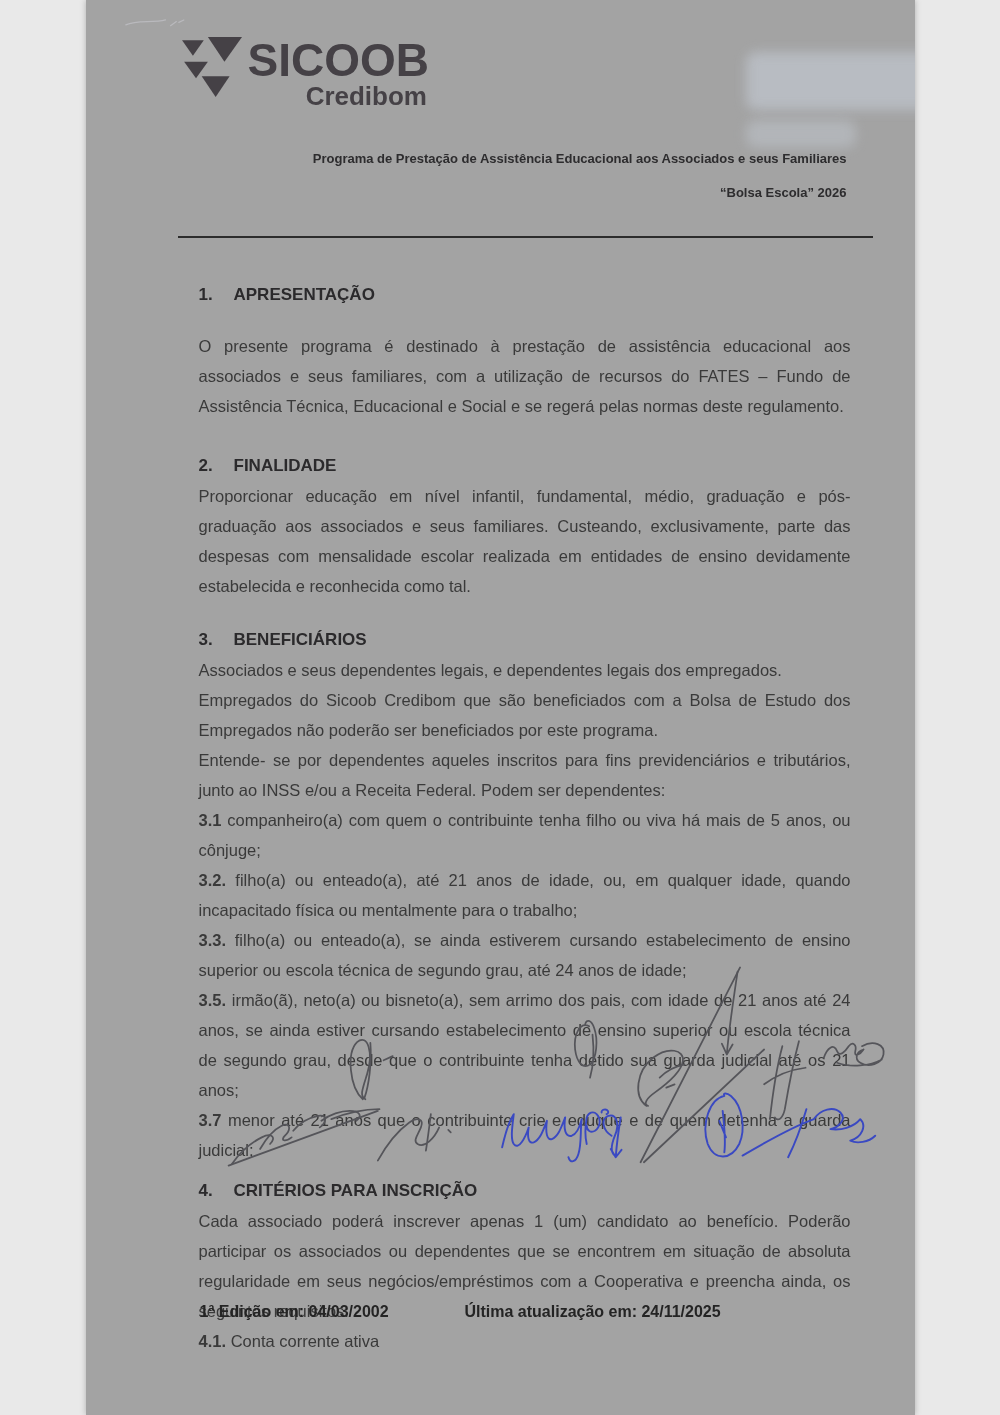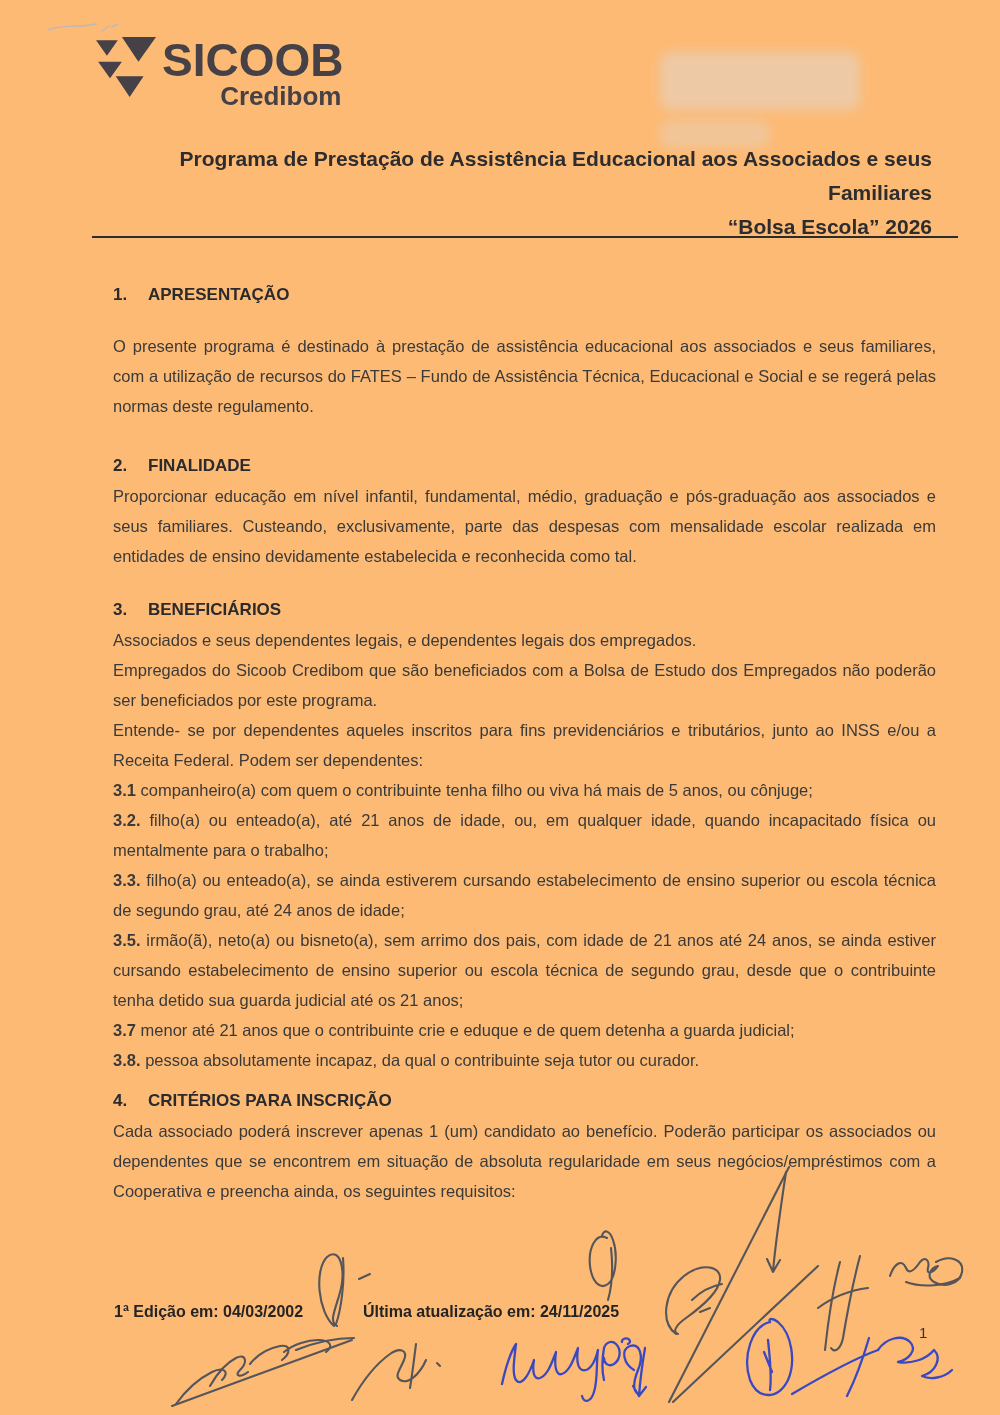--- a/index.html
+++ b/index.html
@@ -1,52 +1,52 @@
 <!DOCTYPE html>
 <html lang="pt"><head>
 <meta charset="utf-8">
 <style>
   html,body{margin:0;padding:0;background:#e9e9e9;}
   .page{
     position:relative;
-    width:1000px;height:1415px;
+    width:829px;height:1415px;
     margin:0 auto;
-    background:#fdba74;
+    background:#a3a3a3;
     font-family:"Liberation Sans", sans-serif;
     color:#3a3a3a;
     overflow:hidden;
     box-shadow:0 0 6px rgba(0,0,0,.25);
   }
   
   .ghost{position:absolute;border-radius:10px;filter:blur(6px);pointer-events:none;}
   .ghost.g1{left:660px;top:52px;width:200px;height:58px;background:rgba(214,226,240,.40);}
   .ghost.g2{left:660px;top:120px;width:110px;height:28px;background:rgba(214,226,240,.30);}
   
   .logo{position:absolute;top:36px;left:94px;display:flex;align-items:flex-start;}
   .logo-mark{width:62px;height:62px;flex:0 0 auto;}
   .logo-text{margin-left:6px;display:flex;flex-direction:column;align-items:flex-end;}
   .brand{font-size:46px;font-weight:bold;color:#454146;line-height:48px;letter-spacing:0px;}
   .subbrand{font-size:26px;font-weight:bold;color:#454146;line-height:28px;margin-top:-2px;margin-right:2px;}
   
   .title-block{position:absolute;top:142px;left:113px;right:68px;text-align:right;
-    font-weight:bold;font-size:21px;color:#2d2c2e;line-height:34px;}
+    font-weight:bold;font-size:13px;color:#2d2c2e;line-height:34px;}
   .rule{position:absolute;top:236px;left:92px;right:42px;border-top:2.5px solid #2c2c2c;}
   
   .content{position:absolute;top:268px;left:113px;right:64px;
     font-size:16.5px;line-height:30px;text-align:justify;}
   .sec-heading{font-weight:bold;font-size:17px;color:#2b2a2c;text-align:left;}
   .sec-num{display:inline-block;width:35px;}
   .mt12{margin-top:12px}.mt13{margin-top:21px}.mt30{margin-top:30px}
   .mt24{margin-top:24px}.mt16{margin-top:11px}
   p{margin:0;}
   .item-label{font-weight:bold;}
   
   .footer-note{position:absolute;top:1303px;font-size:16px;font-weight:bold;color:#242424;}
   .footer-note.left{left:114px;}
-  .footer-note.right{left:363px;text-align:right;}
+  .footer-note.right{left:379px;text-align:right;}
   .page-number{position:absolute;left:919px;top:1324px;font-size:15px;color:#333;}
   
   .signatures{position:absolute;inset:0;pointer-events:none;}
 </style>
 </head>
 <body>
 
 <div class="page">
 
   <div class="ghost g1"></div>
@@ -90,26 +90,26 @@
     </div>
     <p>Associados e seus dependentes legais, e dependentes legais dos empregados.</p>
     <p>Empregados do Sicoob Credibom que são beneficiados com a Bolsa de Estudo dos Empregados não poderão ser beneficiados por este programa.</p>
     <p>Entende- se por dependentes aqueles inscritos para fins previdenciários e tributários, junto ao INSS e/ou a Receita Federal. Podem ser dependentes:</p>
 
     <p><span class="item-label">3.1</span> <span>companheiro(a) com quem o contribuinte tenha filho ou viva há mais de 5 anos, ou cônjuge;</span></p>
     <p><span class="item-label">3.2.</span> <span>filho(a) ou enteado(a), até 21 anos de idade, ou, em qualquer idade, quando incapacitado física ou mentalmente para o trabalho;</span></p>
     <p><span class="item-label">3.3.</span> <span>filho(a) ou enteado(a), se ainda estiverem cursando estabelecimento de ensino superior ou escola técnica de segundo grau, até 24 anos de idade;</span></p>
     <p><span class="item-label">3.5.</span> <span>irmão(ã), neto(a) ou bisneto(a), sem arrimo dos pais, com idade de 21 anos até 24 anos, se ainda estiver cursando estabelecimento de ensino superior ou escola técnica de segundo grau, desde que o contribuinte tenha detido sua guarda judicial até os 21 anos;</span></p>
     <p><span class="item-label">3.7</span> <span>menor até 21 anos que o contribuinte crie e eduque e de quem detenha a guarda judicial;</span></p>
-    <p><span class="item-label">3.8.</span> <span>pessoa absolutamente incapaz, da qual o contribuinte seja tutor ou curador.</span></p>
 
     <div class="sec-heading mt16">
       <span class="sec-num">4.</span><span>CRITÉRIOS PARA INSCRIÇÃO</span>
     </div>
     <p>Cada associado poderá inscrever apenas 1 (um) candidato ao benefício. Poderão participar os associados ou dependentes que se encontrem em situação de absoluta regularidade em seus negócios/empréstimos com a Cooperativa e preencha ainda, os seguintes requisitos:</p>
+    <p><span class="item-label">4.1.</span> <span>Conta corrente ativa</span></p>
 
   </div>
 
   <div class="footer-note left">1ª Edição em: 04/03/2002</div>
   <div class="footer-note right">Última atualização em: 24/11/2025</div>
   <div class="page-number">1</div>
 
   <svg class="signatures" viewBox="0 0 1000 1415" aria-hidden="true" fill="none" stroke-linecap="round" stroke-linejoin="round">
 
     <g stroke="#b9b9bd" stroke-width="1.4">

